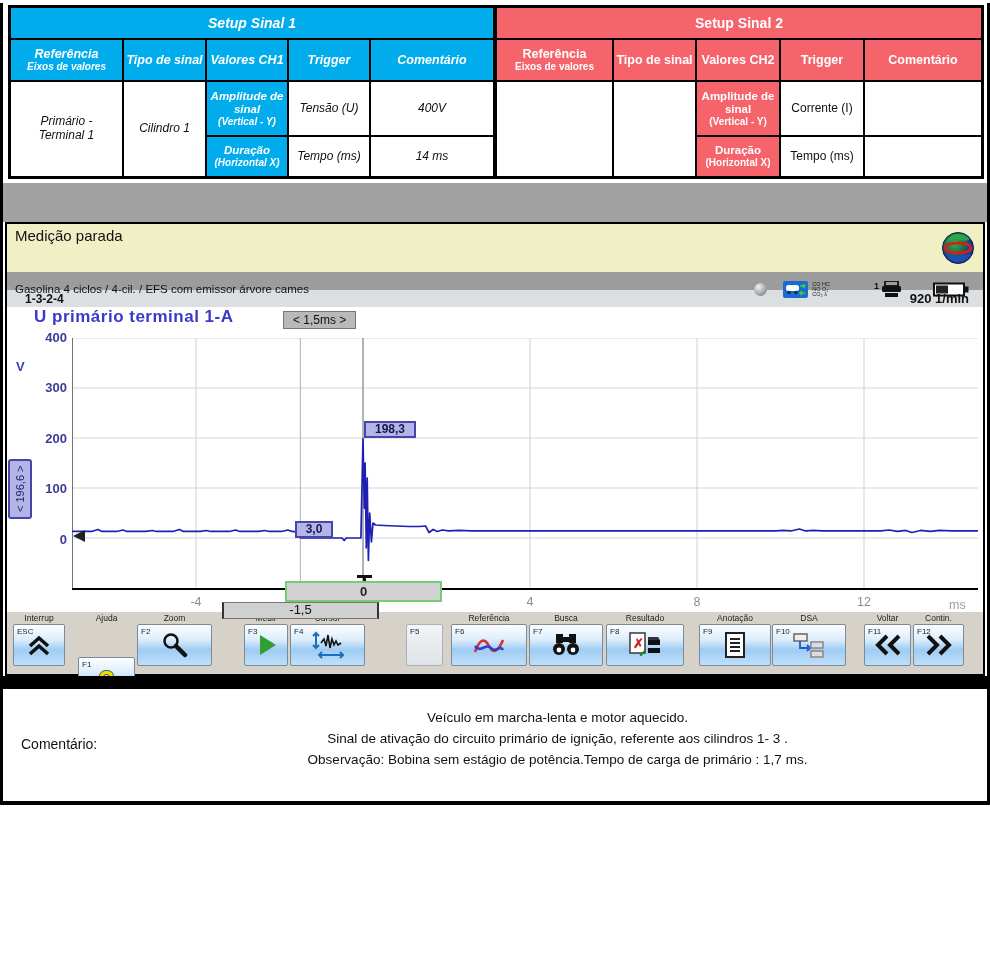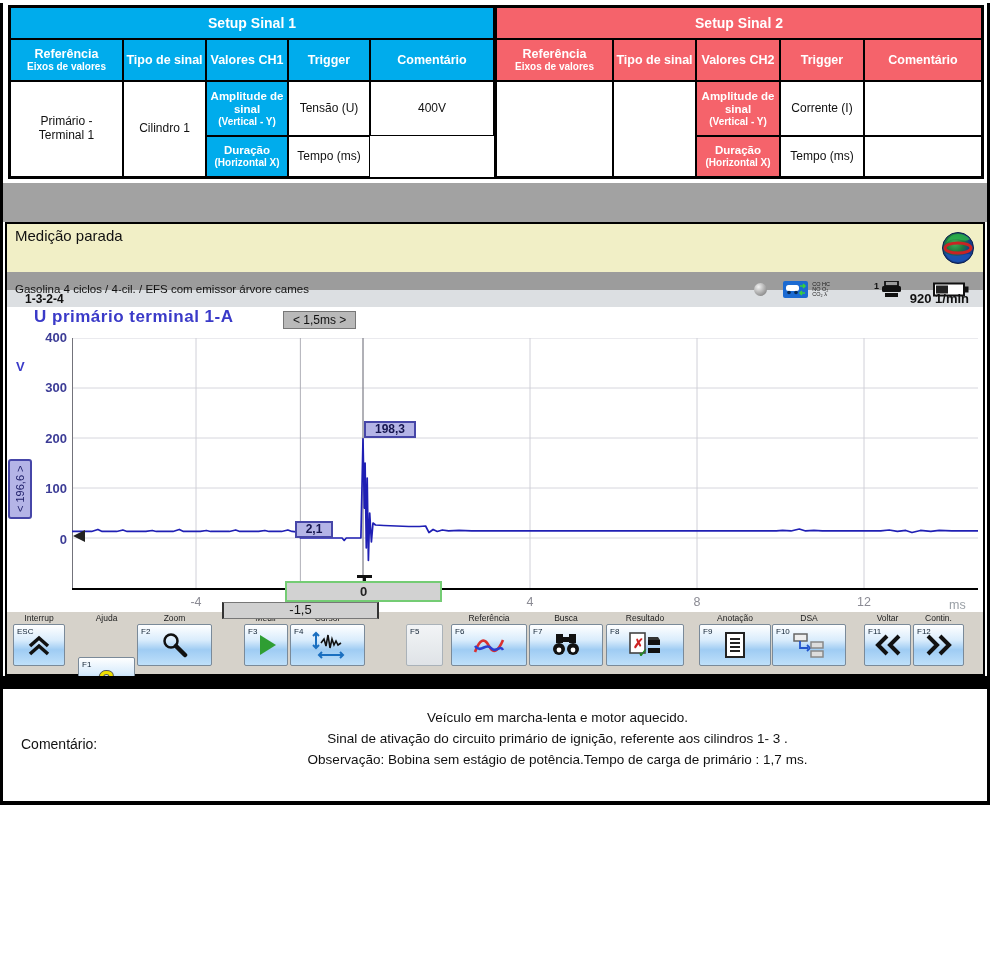--- a/index.html
+++ b/index.html
@@ -4,21 +4,21 @@
 <style>
   html,body{margin:0;padding:0;background:#fff;}
   *{box-sizing:border-box;}
   body{font-family:"Liberation Sans", sans-serif;}
   #app{position:relative;width:990px;height:971px;background:#fff;overflow:hidden;}
   .frame{position:absolute;left:0;top:3px;width:990px;height:802px;border-left:3px solid #000;border-right:3px solid #000;pointer-events:none;}
 
   
   #tables{position:absolute;left:8px;top:5px;width:976px;display:flex;}
   .stable{display:grid;grid-template-rows:32px 42px 55px 41px;border:2px solid #000;background:#fff;}
-  .stable.left{width:488px;grid-template-columns:113px 83px 82px 82px auto;}
+  .stable.left{width:488px;grid-template-columns:113px 83px 82px 82px auto;font-style:italic;}
   .stable.right{width:490px;margin-left:-2px;grid-template-columns:117px 83px 84px 84px auto;}
   .cell{border:1px solid #000;display:flex;flex-direction:column;align-items:center;justify-content:center;text-align:center;font-size:12px;color:#111;padding:1px 2px;line-height:1.15;}
   .cell.white{background:#fff;}
   .c1 .accent{background:#00ACEC;color:#fff;}
   .c2 .accent{background:#F5636B;color:#fff;}
   .ttl{grid-column:1/-1;font-weight:bold;font-size:14px;}
   .thc{font-weight:bold;font-size:12.5px;}
   .sub{font-size:10px;font-weight:bold;}
   .merge{grid-row:3/5;}
   .pre{white-space:pre-line;}
@@ -100,20 +100,21 @@
       <div class="cell white">Tensão (U)</div>
       <div class="cell white">400V</div>
       <div class="cell white merge pre">Primário -
 Terminal 1</div>
       <div class="cell white merge">Cilindro 1</div>
       <div class="cell accent">
         <span class="thc" style="font-size:11.5px">Duração</span>
         <span class="sub">(Horizontal X)</span>
       </div>
       <div class="cell white">Tempo (ms)</div>
+      <div class="cell white">14 ms</div>
     </div>
 
     <div class="stable right c2">
       <div class="cell accent ttl">Setup Sinal 2</div>
       <div class="cell accent thc">
         <span>Referência</span>
         <span class="sub">Eixos de valores</span>
       </div>
       <div class="cell accent thc">Tipo de sinal</div>
       <div class="cell accent thc">Valores CH2</div>
@@ -220,21 +221,21 @@
       <div id="x-labels">
           <span style="left: 175.001px;">-4</span>
           <span style="left: 509.01px;">4</span>
           <span style="left: 676.015px;">8</span>
           <span style="left: 843.019px;">12</span>
         </div>
       <span id="yunit">V</span>
       <span id="msunit">ms</span>
       <div id="vscale">&lt; 196,6 &gt;</div>
       <div id="peak-label" class="annbox">198,3</div>
-      <div id="charge-label" class="annbox">2,1</div>
+      <div id="charge-label" class="annbox">3,0</div>
       <div id="zero-arrow"></div>
       <div id="trig-tee"></div>
       <div id="trig-box">0</div>
       <div id="cursor-box">-1,5</div>
     </div>
 
     <div id="toolbar">
         <div class="tb-wrap" style="width: 52px; margin-left: 0px;">
           <div class="tb-label">Interrup</div>
           <div class="tb-btn">

